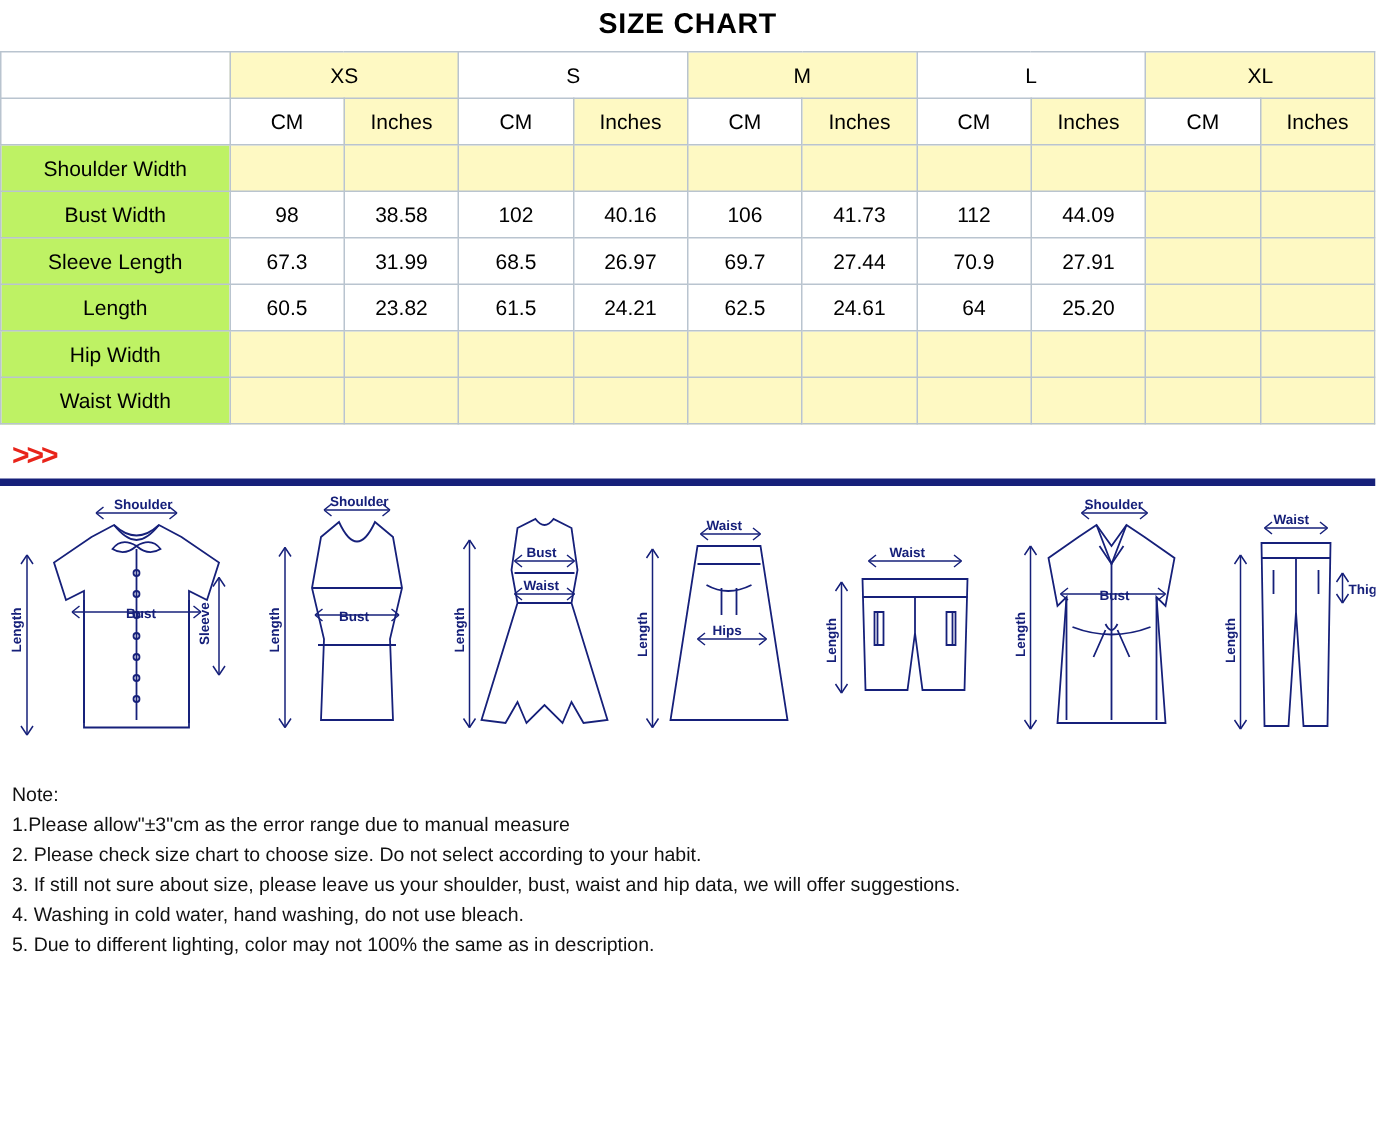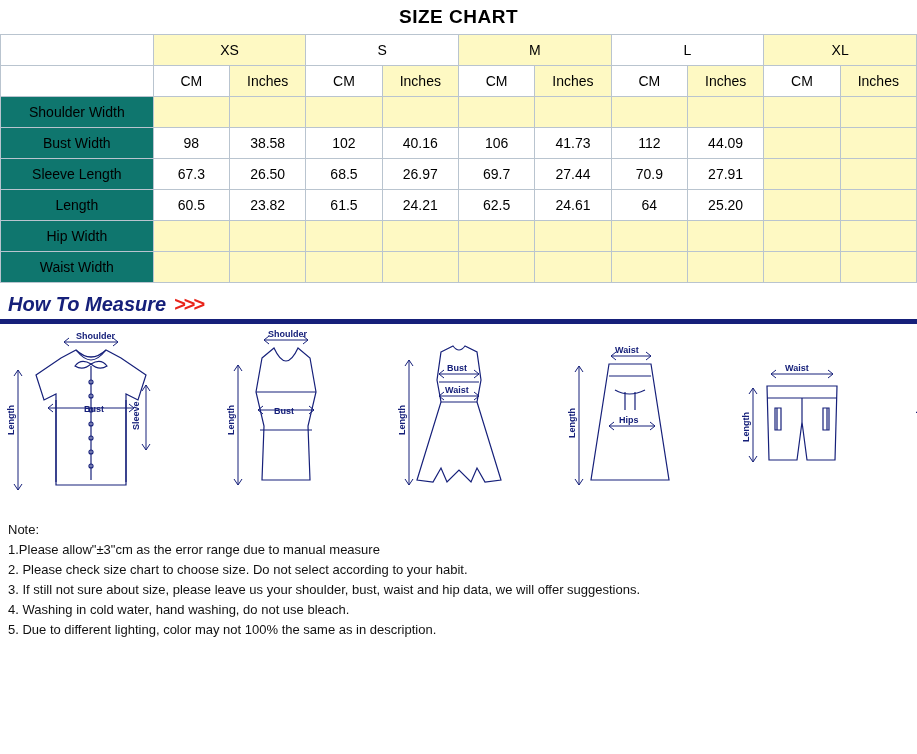--- a/index.html
+++ b/index.html
@@ -34,21 +34,21 @@
     font-size:14px;
     color:#000;
     font-weight:normal;
     height:30px;
     padding:0;
   }
   .col-label{width:138px;}
   .cell-unit{width:69px;}
 
   .rowlabel{
-    background:#0f766e;
+    background:#bef264;
     text-align:center;
     font-size:14px;
     color:#111;
   }
   .shade{background:#fef9c3;}
   .white{background:#ffffff;}
 
   .sizehdr{
     font-size:22px;
     font-weight:bold;
@@ -81,21 +81,20 @@
     height:5px;background:#16207a;margin-top:3px;width:917px;
   }
 
   .figures{
     display:flex;
     align-items:center;
     justify-content:space-between;
     padding:6px 6px 0 6px;
     height:190px;
     box-sizing:border-box;
-    gap:48px;
   }
   .fig{flex:0 0 auto;}
 
   
   .notes{
     padding:6px 0 0 8px;
     font-size:13px;
     line-height:20px;
     color:#111;
   }
@@ -169,21 +168,21 @@
         <td class="white">41.73</td>
         <td class="white">112</td>
         <td class="white">44.09</td>
         <td class="shade"></td>
         <td class="shade"></td>
       </tr>
 
       <tr>
         <td class="rowlabel">Sleeve Length</td>
         <td class="white">67.3</td>
-        <td class="white">26.50</td>
+        <td class="white">31.99</td>
         <td class="white">68.5</td>
         <td class="white">26.97</td>
         <td class="white">69.7</td>
         <td class="white">27.44</td>
         <td class="white">70.9</td>
         <td class="white">27.91</td>
         <td class="shade"></td>
         <td class="shade"></td>
       </tr>
 
@@ -227,21 +226,20 @@
         <td class="shade"></td>
         <td class="shade"></td>
         <td class="shade"></td>
       </tr>
 
     </tbody>
   </table>
 
   <div class="howto-wrap">
     <div class="howto">
-      <span class="howto-text">How To Measure</span>
       <span class="howto-arrows">&gt;&gt;&gt;</span>
     </div>
     <div class="rule"></div>
   </div>
 
   <div class="figures">
 
     <div class="fig">
       <svg width="170" height="180" viewBox="0 0 170 180">
         <g fill="none" stroke="#16207a" stroke-width="1.2">

